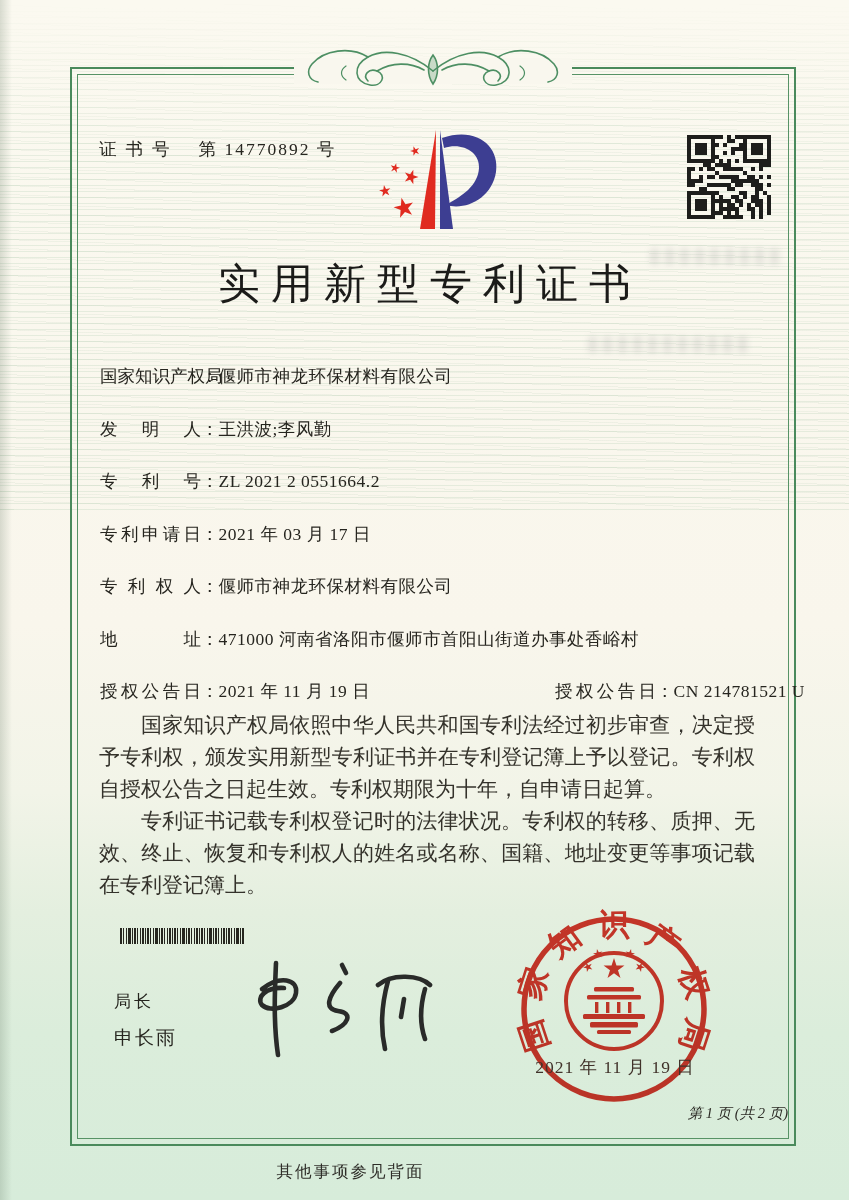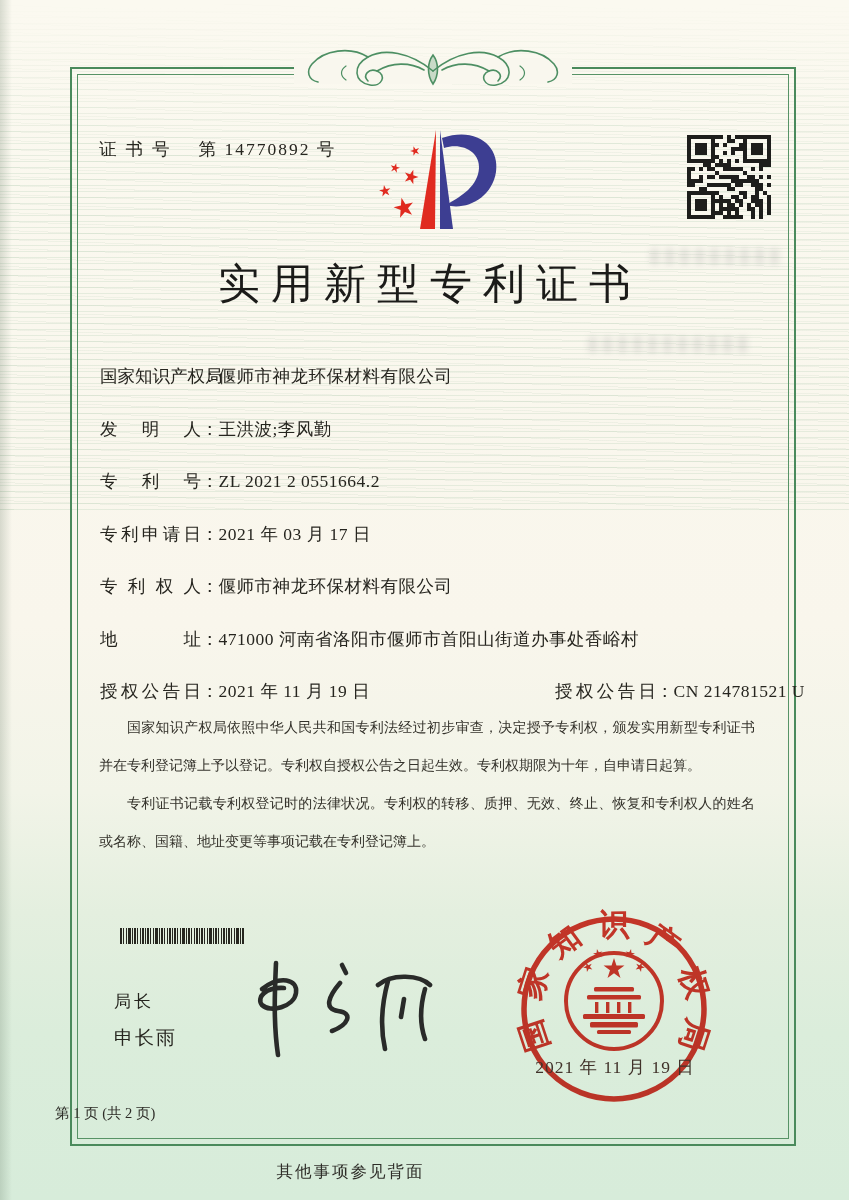--- a/index.html
+++ b/index.html
@@ -26,34 +26,34 @@
   .qr{position:absolute;left:687px;top:135px;width:84px;height:84px;display:grid;
     grid-template-columns:repeat(21,4px);grid-auto-rows:4px;}
   .qr .m{background:#1e1e1c;}
   .title{position:absolute;left:0;top:256px;width:849px;text-align:center;
     font-size:42px;letter-spacing:11px;text-indent:11px;color:#1b1b19;font-weight:500;}
   .frow{position:absolute;left:100px;font-size:17.5px;white-space:nowrap;color:#26251f;}
   .flabel{display:inline-block;width:101px;text-align:justify;text-align-last:justify;vertical-align:bottom;}
   .colon{display:inline-block;}
   .fvalue{letter-spacing:.5px;}
   .grant2{position:absolute;left:455px;top:0;white-space:nowrap;}
-  .paras{position:absolute;left:99px;top:709px;width:656px;font-size:14px;line-height:38px;
+  .paras{position:absolute;left:99px;top:709px;width:656px;font-size:21px;line-height:32px;
     text-align:justify;color:#34322b;}
   .paras p{margin:0;text-indent:2em;}
   .smudge{position:absolute;height:17px;border-radius:4px;filter:blur(3px);opacity:.55;
     background:repeating-linear-gradient(90deg,rgba(125,125,130,.30) 0 9px,transparent 9px 15px);}
   .barcode{position:absolute;left:120px;top:928px;width:214px;height:16px;display:flex;align-items:stretch;}
   .barcode .b{background:#26261f;height:100%;}
   .director-title{position:absolute;left:114px;top:990px;font-size:17px;letter-spacing:3px;}
   .director-name{position:absolute;left:114px;top:1025px;font-size:19px;letter-spacing:2px;}
   .sig{position:absolute;left:222px;top:955px;width:255px;height:112px;}
   .seal{position:absolute;left:514px;top:909px;width:200px;height:200px;opacity:.93;mix-blend-mode:multiply;}
   .seal-date{position:absolute;left:520px;top:1055px;width:190px;text-align:center;
     font-size:17.5px;letter-spacing:1px;color:#40322a;z-index:6;}
-  .page-num{position:absolute;left:55px;top:1104px;width:716px;text-align:left;font-size:14.5px;color:#2c2b26;}
+  .page-num{position:absolute;left:72px;top:1104px;width:716px;text-align:right;font-size:14.5px;color:#2c2b26;font-style:italic;}
   .back-note{position:absolute;left:0;top:1161px;width:701px;text-align:center;font-size:16.5px;color:#2e2d28;letter-spacing:2px;}
 </style>
 </head>
 <body>
 
 <div class="page">
 
   <div class="waves"></div>
   <div class="scan-edge"></div>
 

